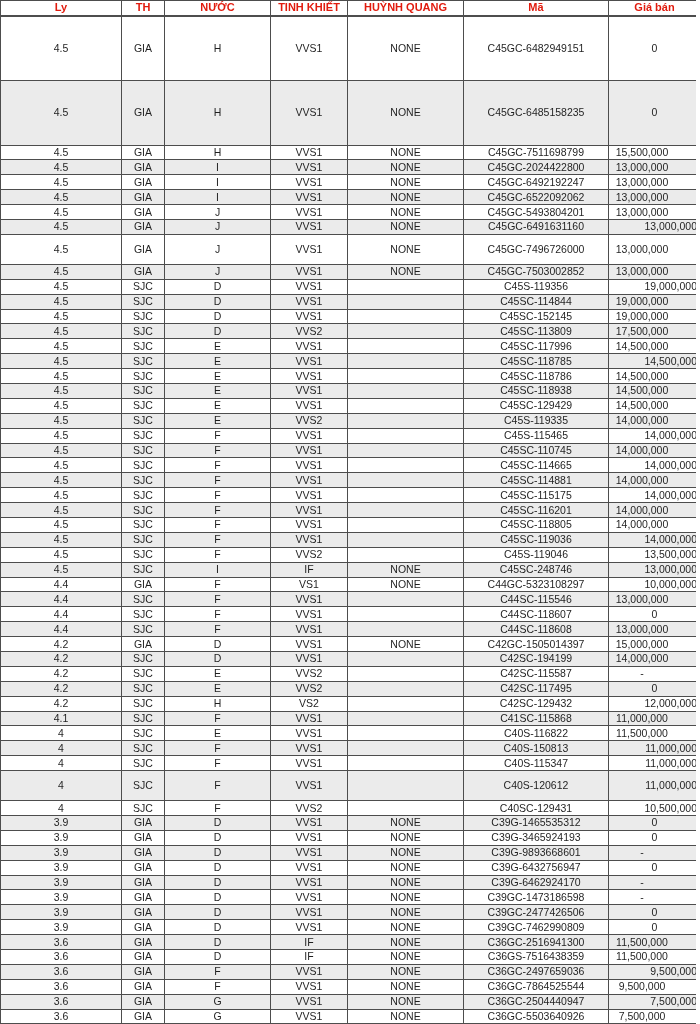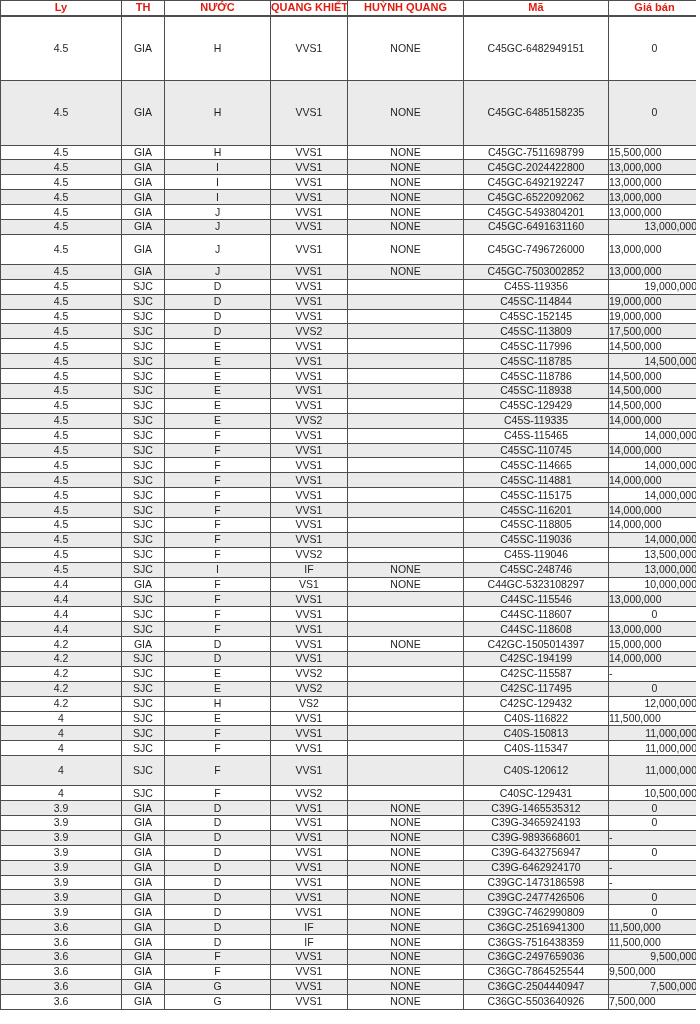--- a/index.html
+++ b/index.html
@@ -32,21 +32,21 @@
     font-weight:bold;
     font-size:11px;
     height:14px;
     background:#fff;
     border-bottom:2px solid var(--grid);
   }
   tr.row-n{height:14.9px;}
   tr.h-xl{height:64.5px;}
   tr.h-tall{height:30px;}
   tr.stripe td{background:var(--stripe);}
-  td.price.p-pad{text-align:left;padding-right:25px;}
+  td.price.p-pad{text-align:center;padding-right:25px;}
   td.price.p-flush{text-align:right;padding-right:3px;}
   td.price.p-center{text-align:center;}
 </style>
 </head>
 <body>
 
 <div class="viewport">
   <table class="price-table">
     <colgroup>
       <col style="width:121px">
@@ -55,21 +55,21 @@
       <col style="width:77px">
         <col style="width:116px">
         <col style="width:145px">
       <col style="width:92px">
     </colgroup>
     <thead>
       <tr>
         <th>Ly</th>
         <th>TH</th>
         <th>NƯỚC</th>
-        <th>QUANG KHIẾT</th>
+        <th>TINH KHIẾT</th>
         <th>HUỲNH QUANG</th>
         <th>Mã</th>
         <th>Giá bán</th>
       </tr>
     </thead>
     <tbody>
         <tr class="h-xl">
           <td>4.5</td>
           <td>GIA</td>
           <td>H</td>
@@ -413,20 +413,29 @@
         </tr>
         <tr class="row-n">
           <td>4.2</td>
           <td>SJC</td>
           <td>H</td>
           <td>VS2</td>
           <td></td>
           <td>C42SC-129432</td>
           <td class="price p-flush">12,000,000</td>
         </tr>
+        <tr class="row-n stripe">
+          <td>4.1</td>
+          <td>SJC</td>
+          <td>F</td>
+          <td>VVS1</td>
+          <td></td>
+          <td>C41SC-115868</td>
+          <td class="price p-pad">11,000,000</td>
+        </tr>
         <tr class="row-n">
           <td>4</td>
           <td>SJC</td>
           <td>E</td>
           <td>VVS1</td>
           <td></td>
           <td>C40S-116822</td>
           <td class="price p-pad">11,500,000</td>
         </tr>
         <tr class="row-n stripe">

